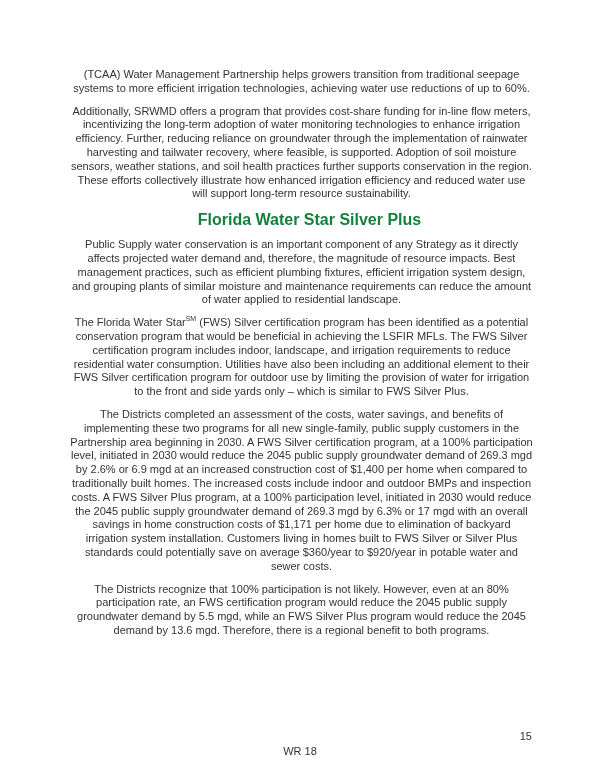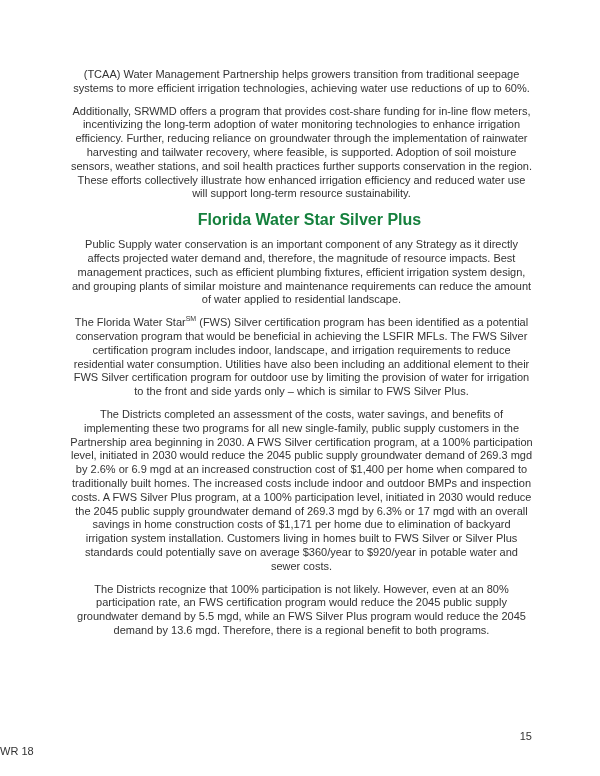--- a/index.html
+++ b/index.html
@@ -46,20 +46,21 @@
     right: 68px;
     color: #333333;
     font-size: 11px;
     line-height: 12px;
   }
   .footer-code {
     position: absolute;
     top: 745px;
     left: 0;
     width: 600px;
+    text-align: center;
     color: #333333;
     font-size: 11px;
     line-height: 12px;
   }
 </style>
 </head>
 <body>
 
 <div class="page">
 

